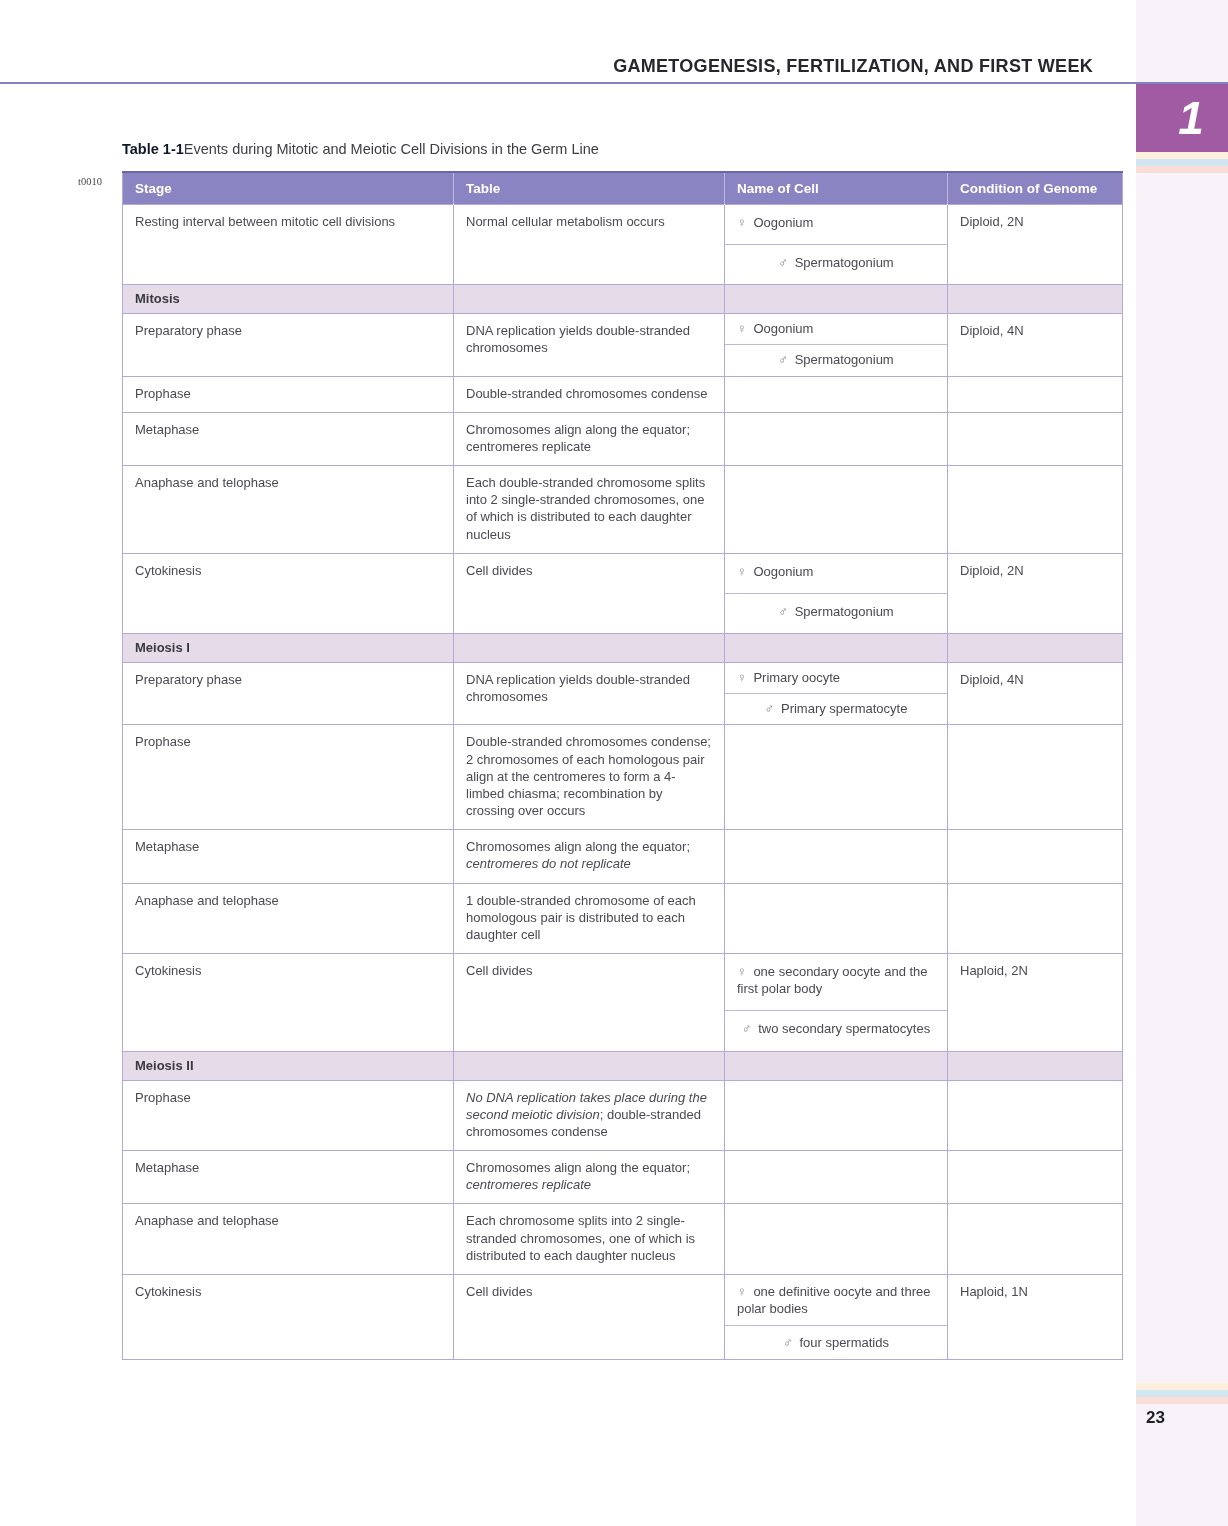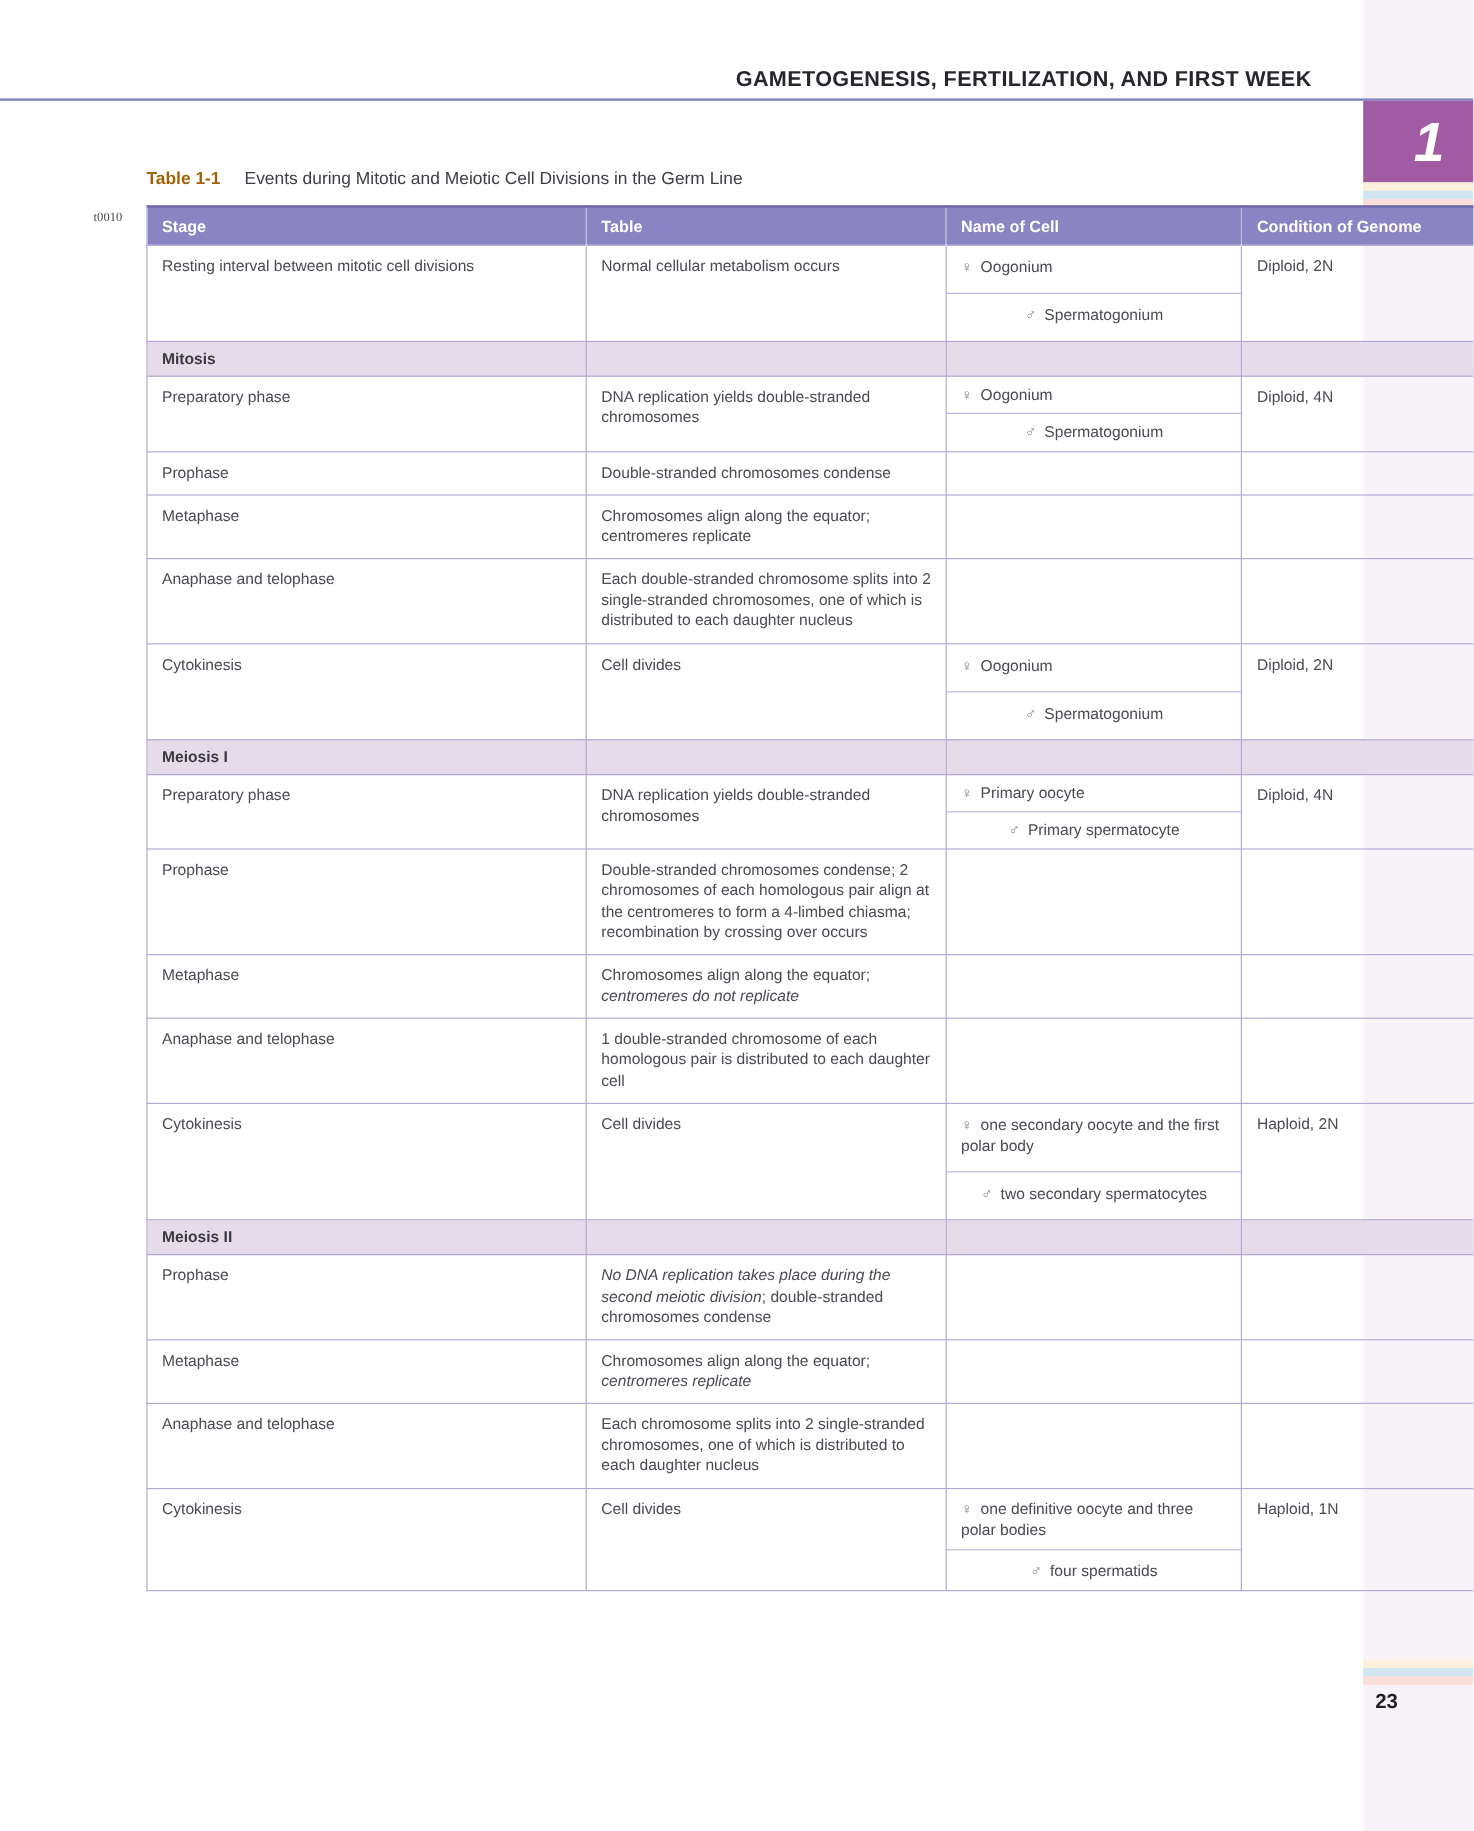--- a/index.html
+++ b/index.html
@@ -26,25 +26,25 @@
 
   .running-head {
     position:absolute; top:56px; right:135px;
     font-size:18px; font-weight:bold; letter-spacing:.3px; color:#26262c;
   }
   .page-number { position:absolute; top:1408px; left:1146px; font-size:17px; font-weight:bold; color:#1f1f24; }
 
   .caption-row { position:absolute; top:141px; left:78px; width:1015px; }
   .margin-tag { position:absolute; left:0; top:3px; font-family:"Liberation Serif","DejaVu Serif",serif; font-size:10.5px; color:#4a4a4a;margin-top:32px; }
   .caption { position:absolute; left:44px; top:0; font-size:14.5px; color:#3d3d44; white-space:nowrap; }
-  .caption b { color:#a16207; margin-right:20px; }
+  .caption b { color:#0f172a; margin-right:0; }
 
   
   table.t {
-    position:absolute; top:171px; left:122px; width:1107px;
+    position:absolute; top:171px; left:122px; width:1001px;
     border-collapse:collapse; table-layout:fixed;
     font-size:13px; line-height:1.32; color:#4a4a52;
     border:1px solid #b2aad4; border-top:2px solid #6d66a8;
   }
   .t col.c1{width:33.1%;} .t col.c2{width:27.1%;} .t col.c3{width:22.3%;} .t col.c4{width:17.5%;}
   .t th {
     background:#8b84c2; color:#ffffff; font-weight:bold; text-align:left;
     font-size:13.5px; padding:7px 12px 6px;
   }
   .t th + th { border-left:1px solid rgba(255,255,255,.45); }

